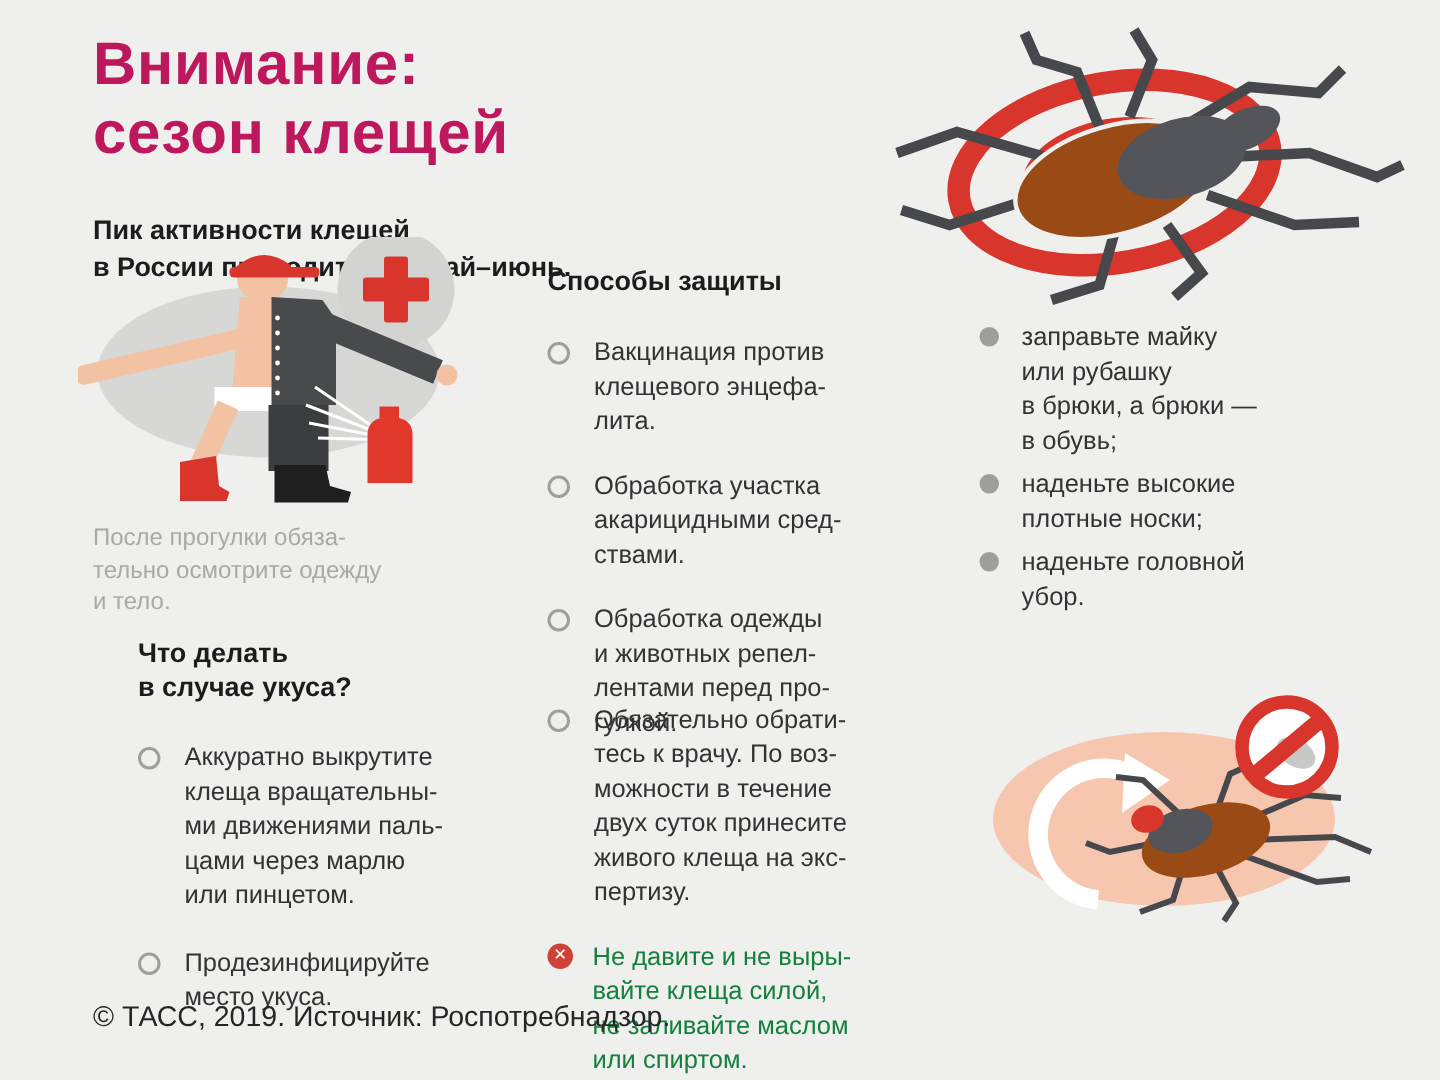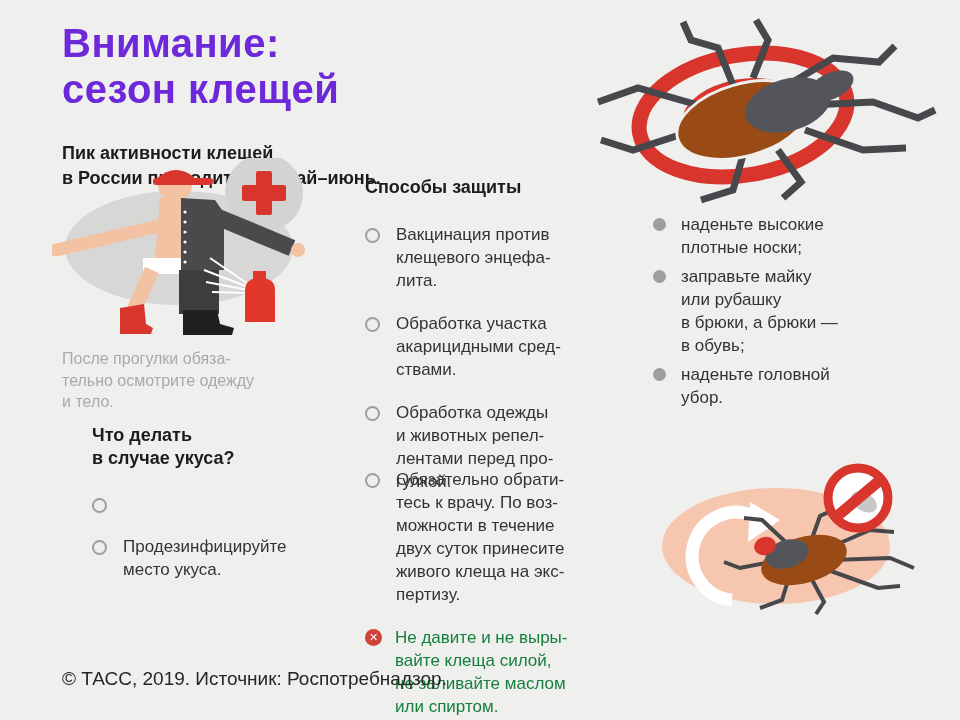--- a/index.html
+++ b/index.html
@@ -1,20 +1,20 @@
 <!DOCTYPE html>
 <html><head>
 <meta charset="utf-8">
 <style>
   html,body{margin:0;padding:0;}
   body{font-family:"Liberation Sans","DejaVu Sans",sans-serif;}
   .canvas{position:relative;width:960px;height:720px;background:#efefee;overflow:hidden;}
   .pre{white-space:pre-line;}
   .abs{position:absolute;}
-  .title{font-size:40px;line-height:1.16;font-weight:bold;color:#6d28d9;letter-spacing:.5px;}
+  .title{font-size:40px;line-height:1.16;font-weight:bold;color:#be185d;letter-spacing:.5px;}
   .subtitle{margin-top:28px;font-size:18px;line-height:1.38;font-weight:bold;color:#1c1c1c;}
   .section-heading{font-size:18px;line-height:1.25;font-weight:bold;color:#1c1c1c;}
   .caption{font-size:16px;line-height:1.35;color:#a9a9a8;}
   .bullet-list{display:flex;flex-direction:column;}
   .bullet-row{display:flex;align-items:flex-start;}
   .bullet-row .txt{font-size:17px;line-height:23px;color:#333;}
   .b-open{width:11px;height:11px;border:2px solid #9e9e9d;border-radius:50%;flex:0 0 auto;margin:5px 16px 0 0;background:transparent;}
   .b-fill{width:13px;height:13px;background:#9e9e9d;border-radius:50%;flex:0 0 auto;margin:5px 15px 0 0;}
   .b-warn{width:17px;height:17px;background:#cf4238;border-radius:50%;flex:0 0 auto;margin:3px 13px 0 0;
           color:#fff;font-size:11px;font-weight:bold;line-height:17px;text-align:center;}
@@ -126,42 +126,47 @@
     </div>
   </div>
 
   <div class="abs caption pre" style="left:62px;top:348px;width:270px;">После прогулки обяза-
 тельно осмотрите одежду
 и тело.</div>
 
   <div class="abs" style="left:653px;top:213px;width:275px;">
     <div class="bullet-row gap6">
       <span class="b-fill"></span>
-      <span class="txt pre">наденьте высокие
-плотные носки;</span>
-    </div>
-    <div class="bullet-row gap6">
-      <span class="b-fill"></span>
       <span class="txt pre">заправьте майку
 или рубашку
 в брюки, а брюки —
 в обувь;</span>
+    </div>
+    <div class="bullet-row gap6">
+      <span class="b-fill"></span>
+      <span class="txt pre">наденьте высокие
+плотные носки;</span>
     </div>
     <div class="bullet-row gap0">
       <span class="b-fill"></span>
       <span class="txt pre">наденьте головной
 убор.</span>
     </div>
   </div>
 
   <div class="abs" style="left:62px;top:424px;width:285px;margin-left:30px;">
     <div class="section-heading pre" style="margin-bottom:24px;">Что делать
 в случае укуса?</div>
     <div class="bullet-row gap22">
       <span class="b-open"></span>
+      <span class="txt pre">Аккуратно выкрутите
+клеща вращательны-
+ми движениями паль-
+цами через марлю
+или пинцетом.</span>
     </div>
     <div class="bullet-row gap0">
       <span class="b-open"></span>
       <span class="txt pre">Продезинфицируйте
 место укуса.</span>
     </div>
   </div>
 
   <div class="abs" style="left:365px;top:468px;width:275px;">
     <div class="bullet-row gap20">

